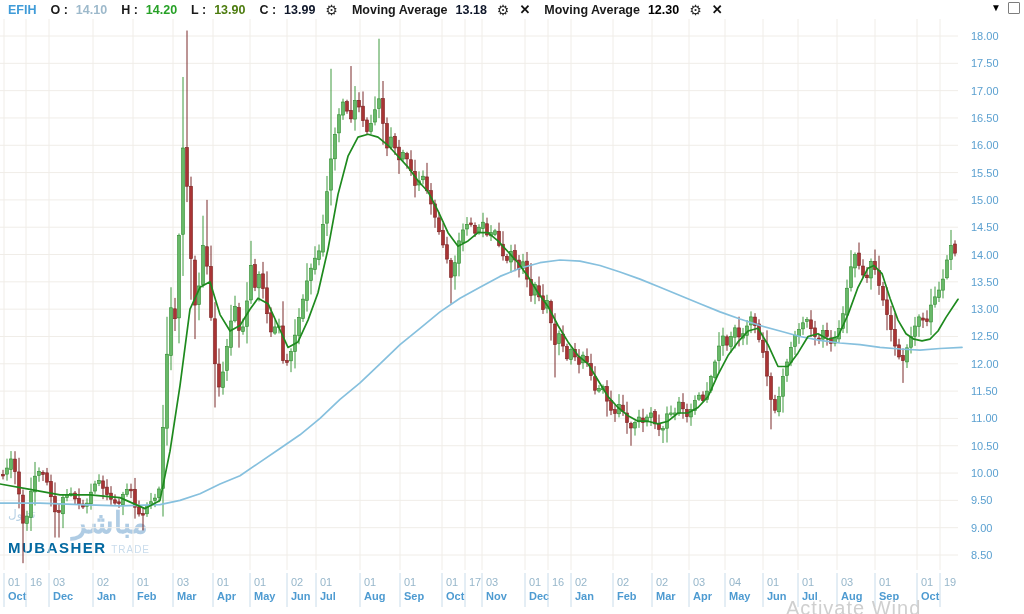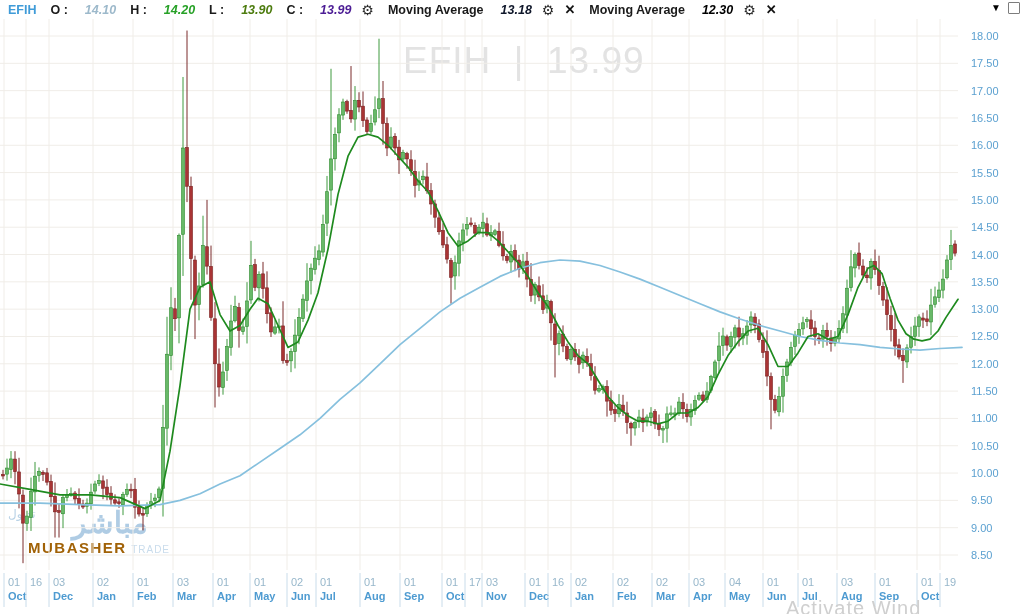--- a/index.html
+++ b/index.html
@@ -3,36 +3,36 @@
 <meta charset="utf-8">
 <style>
   html,body{margin:0;padding:0;background:#ffffff;width:1024px;height:614px;overflow:hidden;
     font-family:"Liberation Sans", sans-serif;}
   .screen{position:relative;width:1024px;height:574px;background:#fff;}
   
   .topbar{position:absolute;left:0;top:0;width:1024px;height:19px;background:#fff;
     display:flex;align-items:center;font-size:12.5px;font-weight:bold;color:#1a1a1a;z-index:5;}
   .topbar .grp{display:flex;align-items:center;margin-left:6px;white-space:nowrap;}
   .topbar .lbl{margin-left:8px;}
-  .topbar .val{margin-left:17px;font-style:italic;}
+  .topbar .val{margin-left:8px;}
   .sym{color:#3f9bd8;margin-left:8px;}
   .icon-btn{margin-left:10px;cursor:pointer;font-weight:normal;line-height:1;}
   .gear{font-size:14px;color:#2b2b2b;}
   .xbtn{font-size:13px;color:#111;font-weight:bold;}
   .win-icons{position:absolute;right:4px;top:2px;display:flex;align-items:center;gap:7px;z-index:6;}
   .tri{font-size:10px;color:#000;line-height:1;cursor:pointer;}
   .sq{width:10px;height:10px;border:1.6px solid #7d7d7d;border-radius:1px;cursor:pointer;}
   
   .watermark{position:absolute;left:403px;top:40px;font-size:37px;color:#e3e3e3;
     letter-spacing:1px;font-weight:normal;z-index:1;white-space:pre;}
   .brand{position:absolute;left:8px;top:508px;z-index:1;color:#afcce4;line-height:1;}
   .brand .ar-big{font-size:30px;font-weight:bold;letter-spacing:0px;margin-left:28px;}
   .brand .ar-small{font-size:12px;vertical-align:top;margin-right:4px;color:#b9d2e6;}
   .brand .en-row{margin-top:2px;}
-  .brand .en-main{font-size:15px;font-weight:bold;letter-spacing:1.5px;color:#a16207;margin-left:20px;}
+  .brand .en-main{font-size:15px;font-weight:bold;letter-spacing:1.5px;color:#0369a1;}
   .brand .en-sub{font-size:10px;letter-spacing:1px;color:#c9dcec;}
   .activate{position:absolute;left:786px;top:597px;font-size:20px;color:#cfcfcf;
     letter-spacing:1px;z-index:4;white-space:nowrap;}
   
   #chart{position:absolute;left:0;top:0;z-index:2;}
 </style>
 </head>
 <body>
 
 <div class="screen">
@@ -46,21 +46,21 @@
     <span class="grp">
       <span class="lbl">H :</span>
       <span class="val" style="color: rgb(39, 161, 39);">14.20</span>
     </span>
     <span class="grp">
       <span class="lbl">L :</span>
       <span class="val" style="color: #4d7c0f;">13.90</span>
     </span>
     <span class="grp">
       <span class="lbl">C :</span>
-      <span class="val" style="color: #4c1d95;">13.99</span>
+      <span class="val" style="color: #0f172a;">13.99</span>
     </span>
     <span class="icon-btn gear">⚙</span>
     <span class="grp">
       <span class="lbl">Moving Average</span>
       <span class="val" style="color: #0f172a;">13.18</span>
     </span>
     <span class="icon-btn gear">⚙</span>
     <span class="icon-btn xbtn">✕</span>
     <span class="grp">
       <span class="lbl">Moving Average</span>
@@ -68,21 +68,20 @@
     </span>
     <span class="icon-btn gear">⚙</span>
     <span class="icon-btn xbtn">✕</span>
   </div>
 
   <div class="win-icons">
     <span class="tri">▼</span>
     <span class="sq"></span>
   </div>
 
-  <div class="watermark">EFIH  |  13.99</div>
 
   <div class="brand">
     <div>
       <span class="ar-big">مباشر</span>
       <span class="ar-small">تداول</span>
     </div>
     <div class="en-row">
       <span class="en-main">MUBASHER</span>
       <span class="en-sub">TRADE</span>
     </div>

